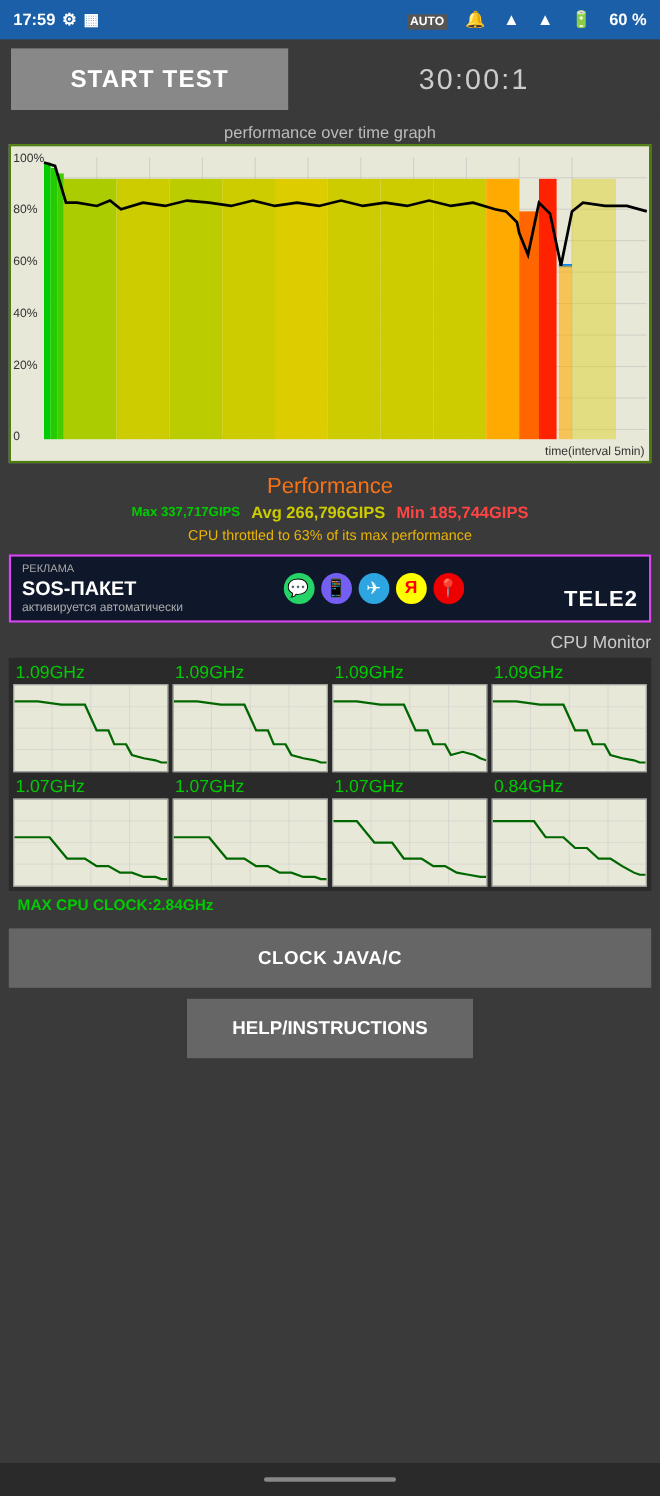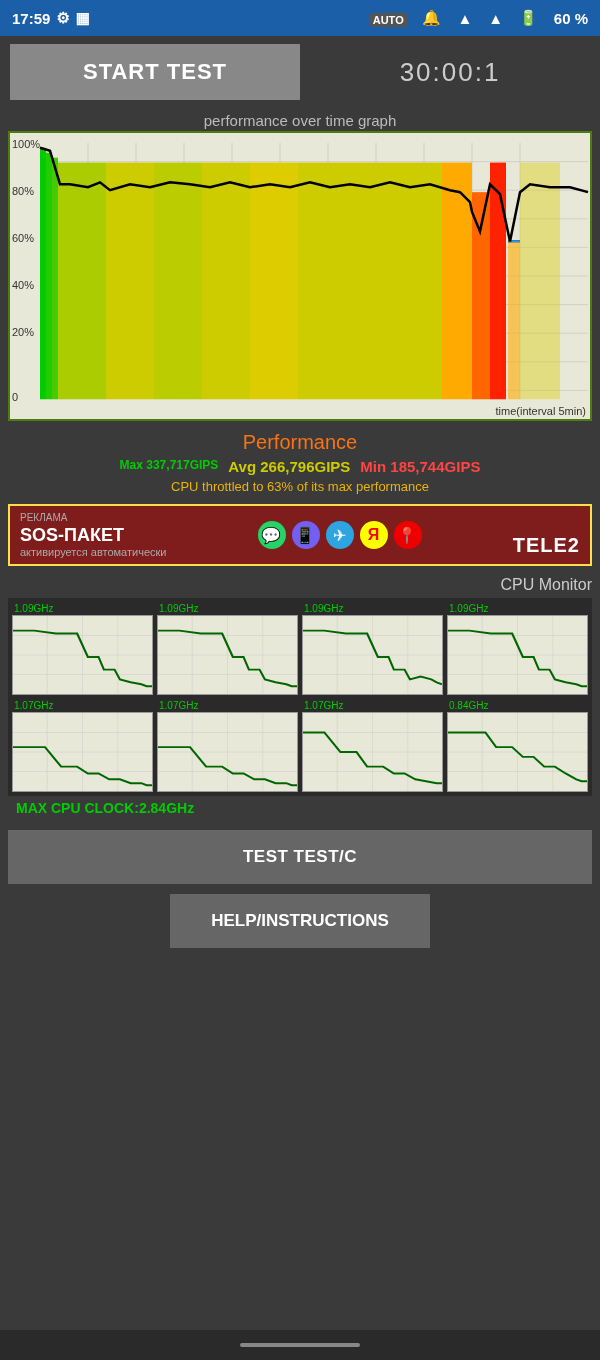--- a/index.html
+++ b/index.html
@@ -30,21 +30,21 @@
     
     .top-controls {
       display: flex;
       align-items: center;
       background: #3a3a3a;
       padding: 8px 10px;
       gap: 10px;
     }
     .start-test-btn {
       flex: 0 0 auto;
-      width: 290px;
+      width: 252px;
       height: 56px;
       background: #888;
       color: white;
       font-size: 22px;
       font-weight: bold;
       border: none;
       cursor: pointer;
       letter-spacing: 1px;
     }
     .timer-display {
@@ -111,22 +111,22 @@
     .perf-avg { color: #cccc00; font-size: 15px; font-weight: bold; }
     .perf-min { color: #ff4444; font-size: 15px; font-weight: bold; }
     .perf-throttle {
       color: #eab308;
       font-size: 13px;
     }
 
     
     .ad-banner {
       margin: 6px 8px;
-      border: 2px solid #fde047;
-      background: #7f1d1d;
+      border: 2px solid #d946ef;
+      background: #0f172a;
       padding: 6px 10px;
       display: flex;
       align-items: center;
       justify-content: space-between;
       min-height: 60px;
     }
     .ad-left {}
     .ad-label {
       color: #aaa;
       font-size: 10px;
@@ -173,21 +173,21 @@
       padding: 4px;
     }
     .cpu-cell {
       background: #2a2a2a;
       display: flex;
       flex-direction: column;
       align-items: flex-start;
     }
     .cpu-freq {
       color: #00cc00;
-      font-size: 10px;
+      font-size: 16px;
       padding: 1px 2px;
     }
     .cpu-graph {
       width: 100%;
       height: 80px;
       background: #e8e8d8;
       border: 1px solid #999;
       position: relative;
     }
 
@@ -483,21 +483,21 @@
           <polyline points="0,20 20,20 35,20 45,35 60,35 70,45 80,45 90,55 100,55 110,62 120,68 125,70 130,70" fill="none" stroke="#006600" stroke-width="2"></polyline>
         </svg>
       </div>
     </div>
 
   </div>
   <div class="max-cpu-clock">MAX CPU CLOCK:2.84GHz</div>
 </div>
 
 <div class="bottom-buttons">
-  <button class="btn-bottom">TEST TEST/C</button>
+  <button class="btn-bottom">CLOCK JAVA/C</button>
 </div>
 
 <div class="help-btn-row">
   <button class="btn-help">HELP/INSTRUCTIONS</button>
 </div>
 
 <div class="nav-bar">
   <div class="nav-bar-line"></div>
 </div>
 

